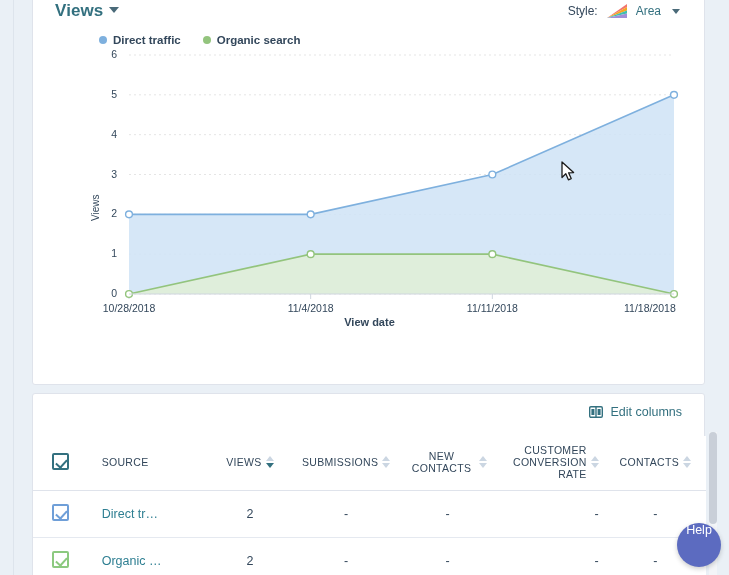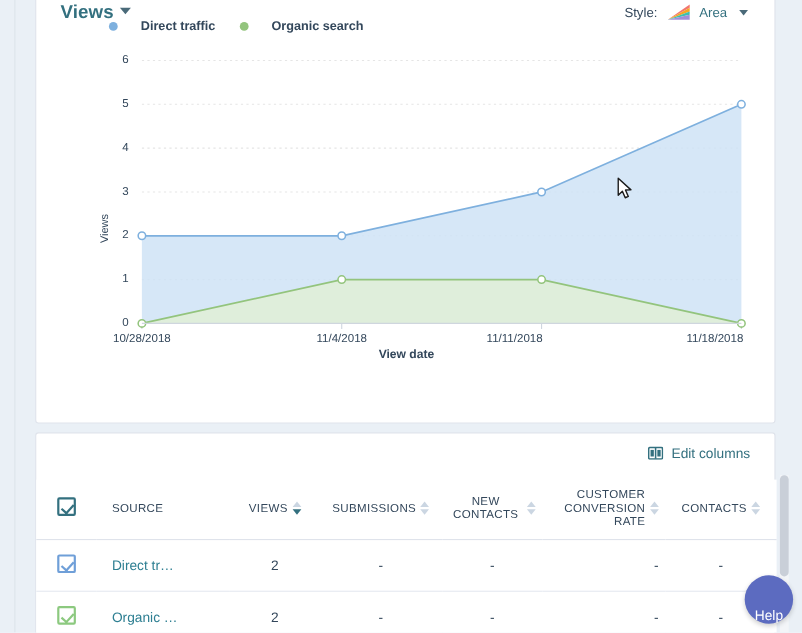--- a/index.html
+++ b/index.html
@@ -39,21 +39,21 @@
     display: inline-block; width: 0; height: 0; margin-left: 4px;
     border-left: 4px solid transparent; border-right: 4px solid transparent;
     border-top: 5px solid #4a6a79; vertical-align: 2px;
   }
 
   
   .legend {
     position: absolute; left: 66px; top: 45px;
     display: flex; align-items: center; gap: 22px;
   }
-  .legend-item { display: flex; align-items: center; gap: 21px; cursor: pointer; }
+  .legend-item { display: flex; align-items: center; gap: 6px; cursor: pointer; margin-top: 16px; }
   .legend-dot { width: 8px; height: 8px; border-radius: 50%; display: block; }
   .legend-text { font-size: 11.5px; color: #33475b; font-weight: bold; }
 
   
   .plot-wrap { position: absolute; left: 0; top: 62px; width: 673px; height: 300px; }
   .plot-svg { display: block; }
   .y-axis-title {
     position: absolute; left: 57px; top: 186px;
     font-size: 10px; color: #33475b;
     transform: rotate(-90deg); transform-origin: left top;
@@ -138,21 +138,21 @@
   .page-scroll-strip {
     position: absolute; left: 0; top: 0; width: 14px; height: 575px;
     background: #eaf0f6; border-right: 1px solid #dde4ec;
   }
 
   
   .help-btn {
     position: absolute; right: 8px; bottom: 8px;
     width: 44px; height: 44px; border-radius: 50%;
     background: #5c6bc0; color: #fff;
-    display: flex; align-items: flex-end; justify-content: center;
+    display: flex; align-items: flex-start; justify-content: center;
     font-size: 12.5px; cursor: pointer;
     box-shadow: 0 2px 5px rgba(0,0,0,.2);
   }
 
   
   .cursor { position: absolute; left: 528px; top: 188px; }
 </style>
 </head>
 <body>
 
@@ -225,21 +225,21 @@
           <div class="tick-y" style="left: 66px; top: 212.167px;">1</div>
           <div class="tick-y" style="left: 66px; top: 172.333px;">2</div>
           <div class="tick-y" style="left: 66px; top: 132.5px;">3</div>
           <div class="tick-y" style="left: 66px; top: 92.6667px;">4</div>
           <div class="tick-y" style="left: 66px; top: 52.8333px;">5</div>
           <div class="tick-y" style="left: 66px; top: 13px;">6</div>
         </div>
       <div id="xtickbox">
           <div class="tick-x" style="top: 267px; width: 100px; text-align: center; left: 46px;">10/28/2018</div>
           <div class="tick-x" style="top: 267px; width: 100px; text-align: center; left: 227.667px;">11/4/2018</div>
-          <div class="tick-x" style="top: 267px; width: 100px; left: 409.333px;">11/11/2018</div>
+          <div class="tick-x" style="top: 267px; width: 100px; text-align: center; left: 409.333px;">11/11/2018</div>
           <div class="tick-x" style="top: 267px; width: 100px; text-align: left; left: 591px;">11/18/2018</div>
         </div>
     </div>
 
     <svg class="cursor" width="16" height="22" viewBox="0 0 16 22">
       <path d="M1 1 L1 16.5 L4.8 12.8 L7.4 18.8 L10.2 17.6 L7.6 11.8 L12.6 11.6 Z" fill="#ffffff" stroke="#1b1b1b" stroke-width="1.3" stroke-linejoin="round"></path>
     </svg>
   </div>
 
   <div class="table-card">

